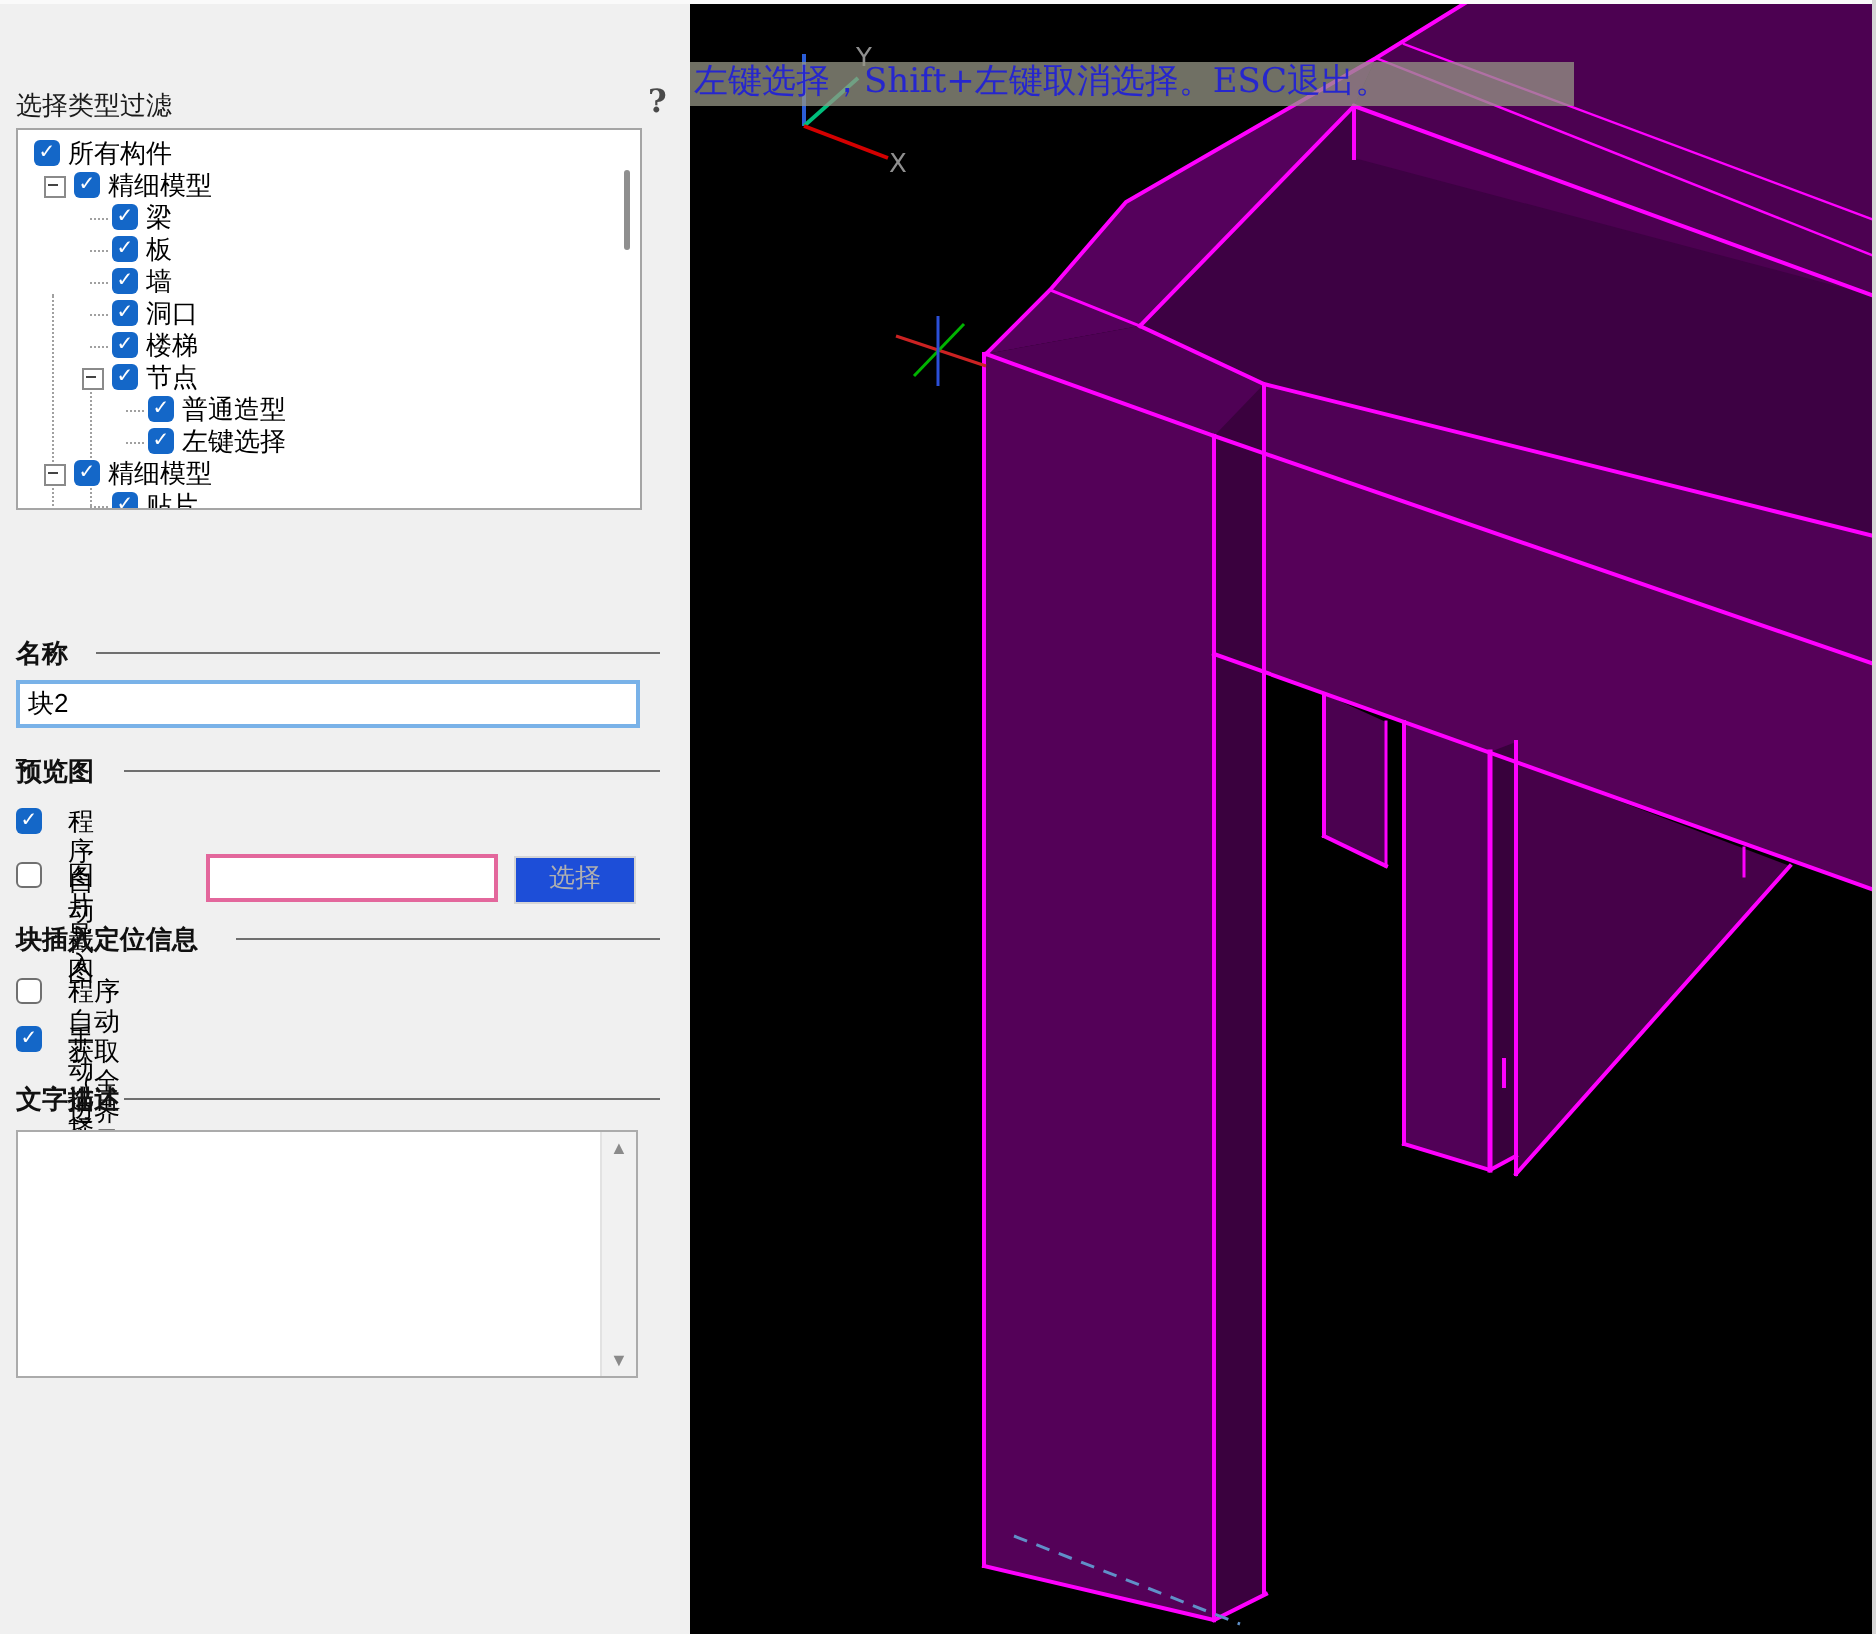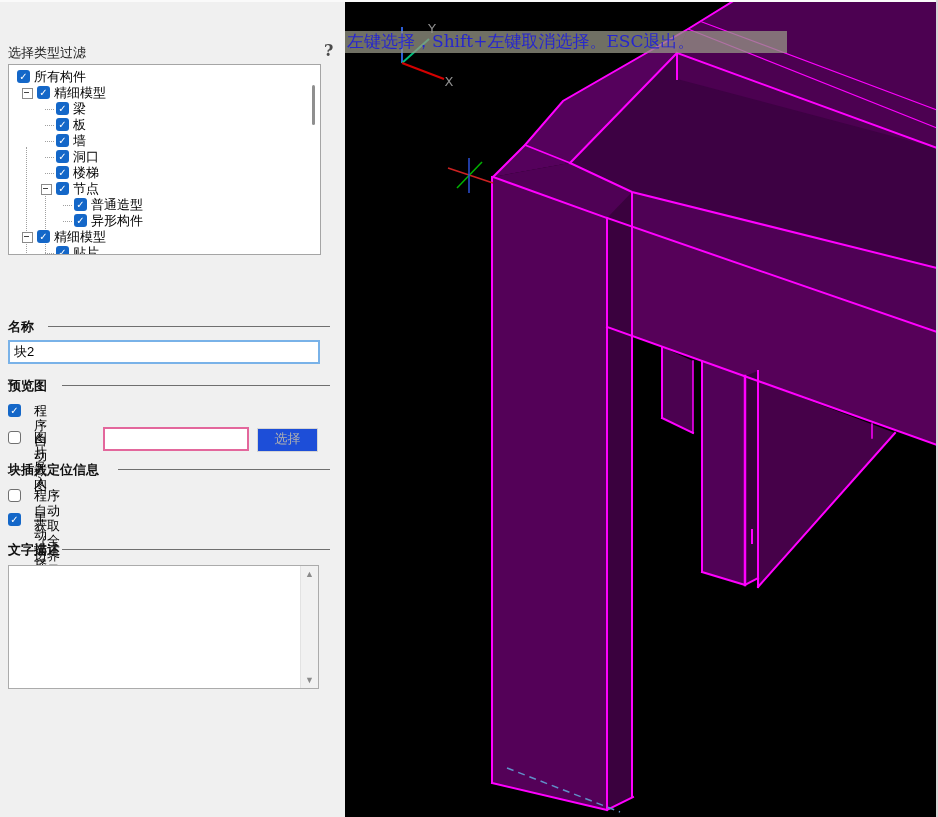--- a/index.html
+++ b/index.html
@@ -117,21 +117,21 @@
           <span class="treelabel" style="left: 64px;">节点</span>
         </div>
         <div class="treerow" style="top: 132px; left: 0px;">
           <div class="hguide" style="left: 54px; top: 8px; width: 9px;"></div>
           <span class="cb" style="left: 65px;">✓</span>
           <span class="treelabel" style="left: 82px;">普通造型</span>
         </div>
         <div class="treerow" style="top: 148px; left: 0px;">
           <div class="hguide" style="left: 54px; top: 8px; width: 9px;"></div>
           <span class="cb" style="left: 65px;">✓</span>
-          <span class="treelabel" style="left: 82px;">异形构件</span>
+          <span class="treelabel" style="left: 82px;">左键选择</span>
         </div>
         <div class="treerow" style="top: 164px; left: 0px;">
           <span class="expander" style="left: 13px;"></span>
           <span class="cb" style="left: 28px;">✓</span>
           <span class="treelabel" style="left: 45px;">精细模型</span>
         </div>
         <div class="treerow" style="top: 180px; left: 0px;">
           <div class="hguide" style="left: 36px; top: 8px; width: 9px;"></div>
           <span class="cb" style="left: 47px;">✓</span>
           <span class="treelabel" style="left: 64px;">贴片</span>

